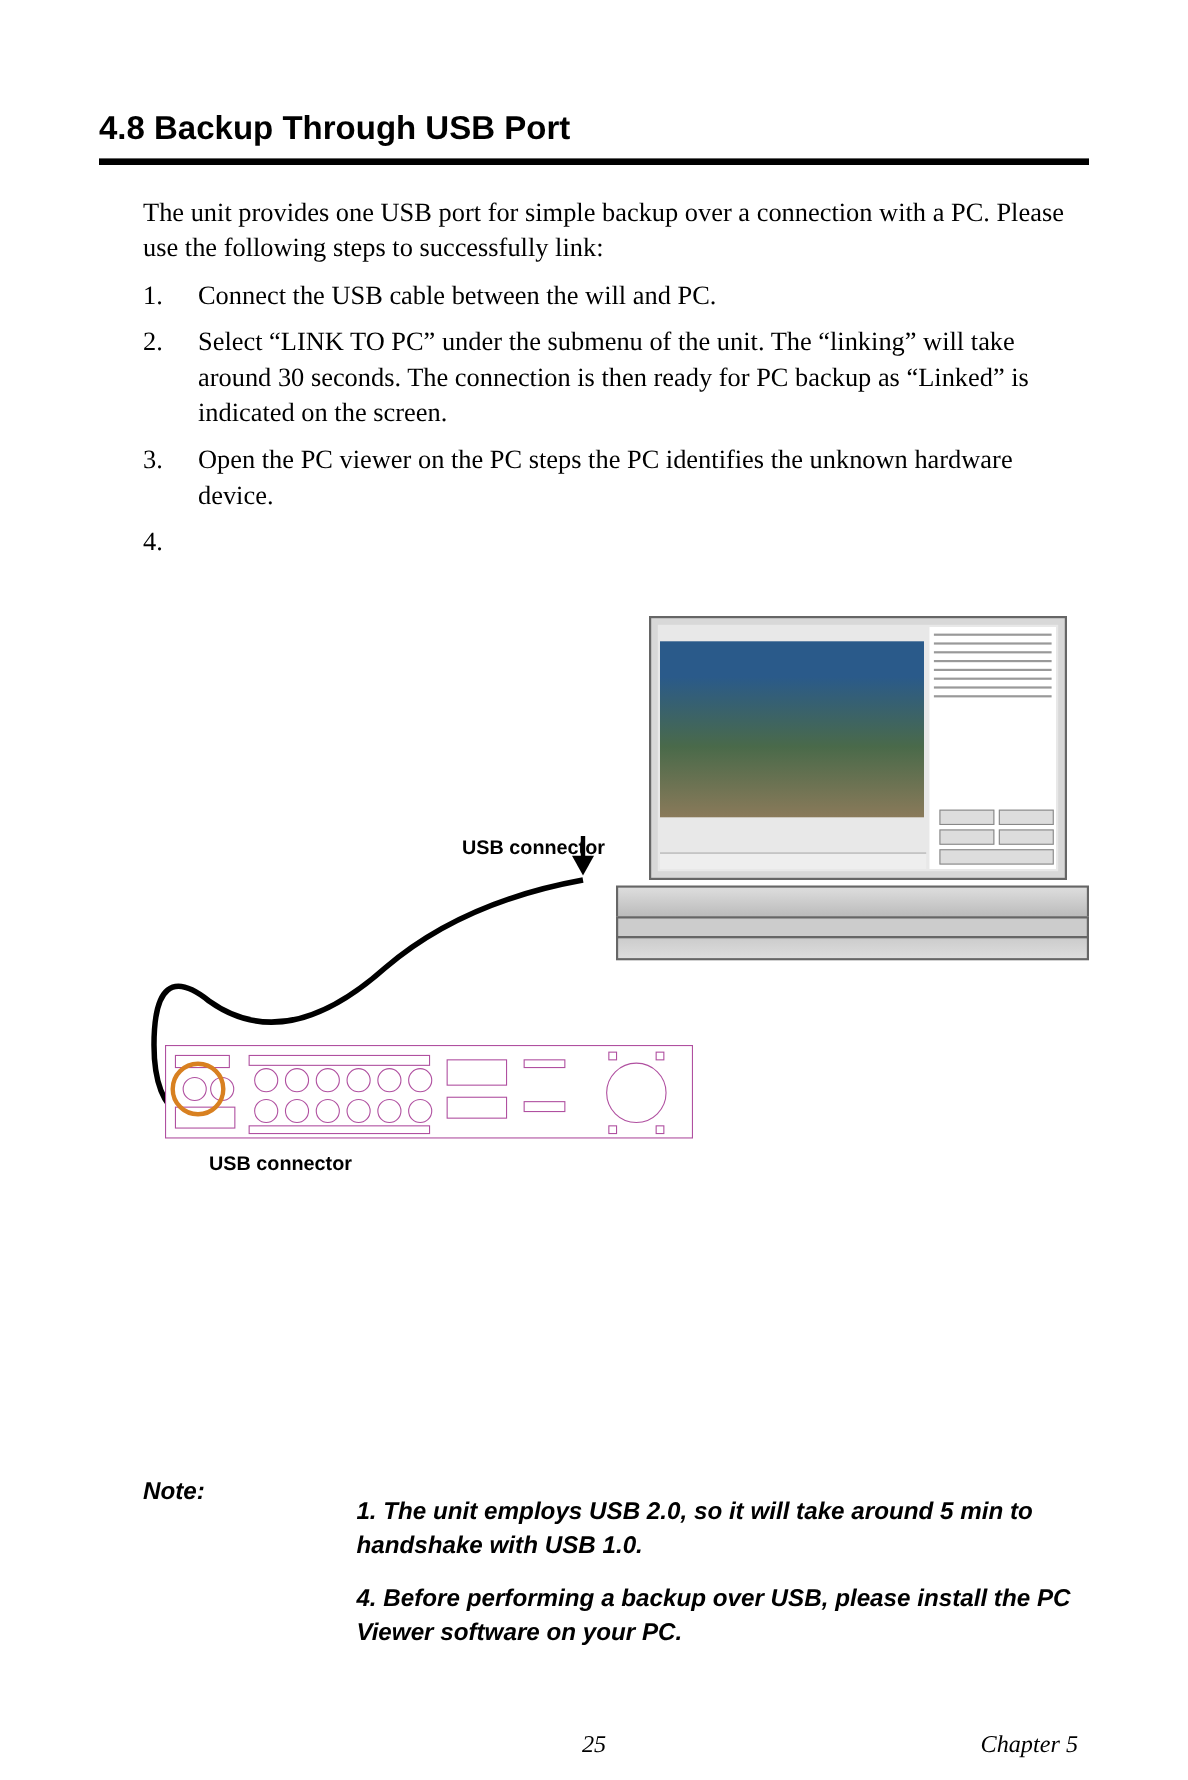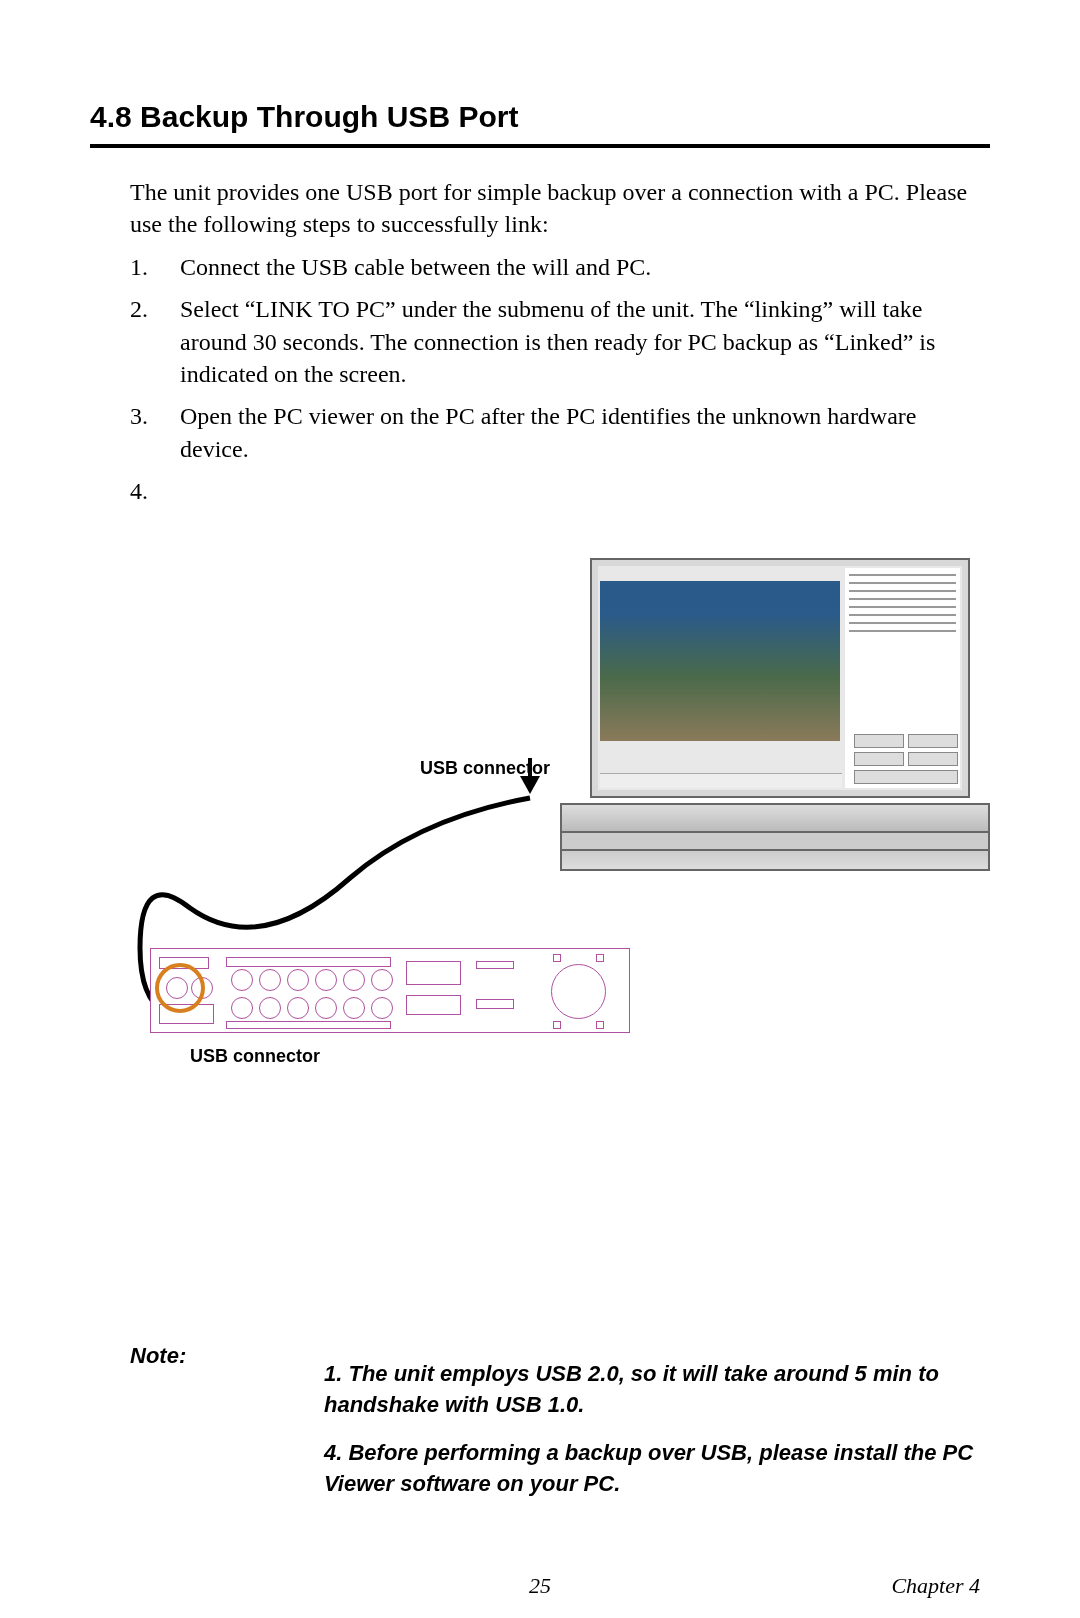--- a/index.html
+++ b/index.html
@@ -10,21 +10,21 @@
       font-family: 'Times New Roman', Times, serif;
       color: #000;
       position: relative;
       padding: 100px 90px 60px 90px;
     }
     .section-heading {
       font-family: Arial, Helvetica, sans-serif;
       font-weight: bold;
       font-size: 30px;
       padding-bottom: 10px;
-      border-bottom: 4px solid #000000;
+      border-bottom: 6px solid #000000;
       margin-bottom: 28px;
     }
     .intro {
       font-size: 24px;
       line-height: 1.35;
       margin-left: 40px;
       margin-right: 10px;
       margin-bottom: 10px;
     }
     .steps {
@@ -240,21 +240,21 @@
   <li>
     <span class="num">1.</span>
     <span>Connect the USB cable between the will and PC.</span>
   </li>
   <li>
     <span class="num">2.</span>
     <span>Select “LINK TO PC” under the submenu of the unit. The “linking” will take around 30 seconds. The connection is then ready for PC backup as “Linked” is indicated on the screen.</span>
   </li>
   <li>
     <span class="num">3.</span>
-    <span>Open the PC viewer on the PC after the PC identifies the unknown hardware device.</span>
+    <span>Open the PC viewer on the PC steps the PC identifies the unknown hardware device.</span>
   </li>
   <li>
     <span class="num">4.</span>
   </li>
 </ol>
 
 <div class="diagram-area">
 
   <div class="monitor">
     <div class="monitor-inner">
@@ -330,14 +330,14 @@
 <div class="note-block">
   <div class="note-label">Note:</div>
   <div class="note-items">
     <p>1. The unit employs USB 2.0, so it will take around 5 min to handshake with USB 1.0.</p>
     <p>4. Before performing a backup over USB, please install the PC Viewer software on your PC.</p>
   </div>
 </div>
 
 <div class="footer">
   <span class="page-num">25</span>
-  <span class="chapter">Chapter 4</span>
+  <span class="chapter">Chapter 5</span>
 </div>
 
 </body></html>

